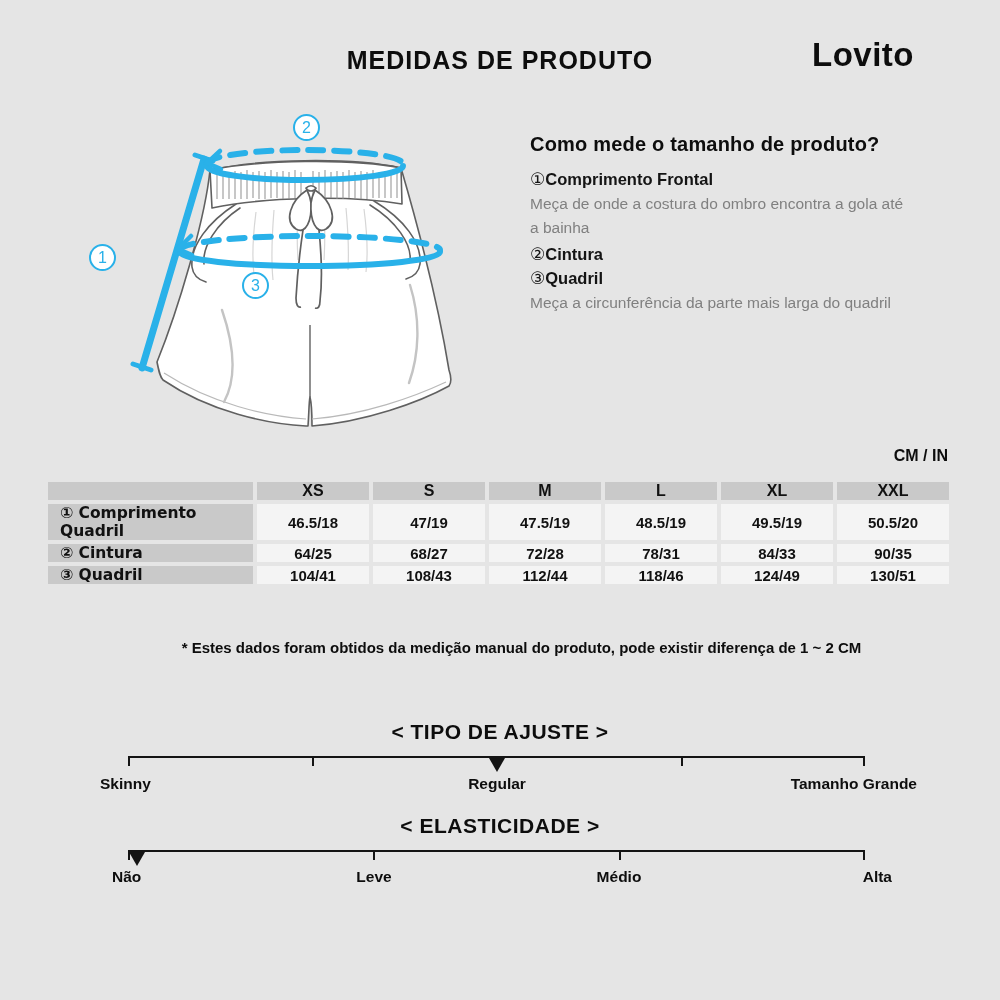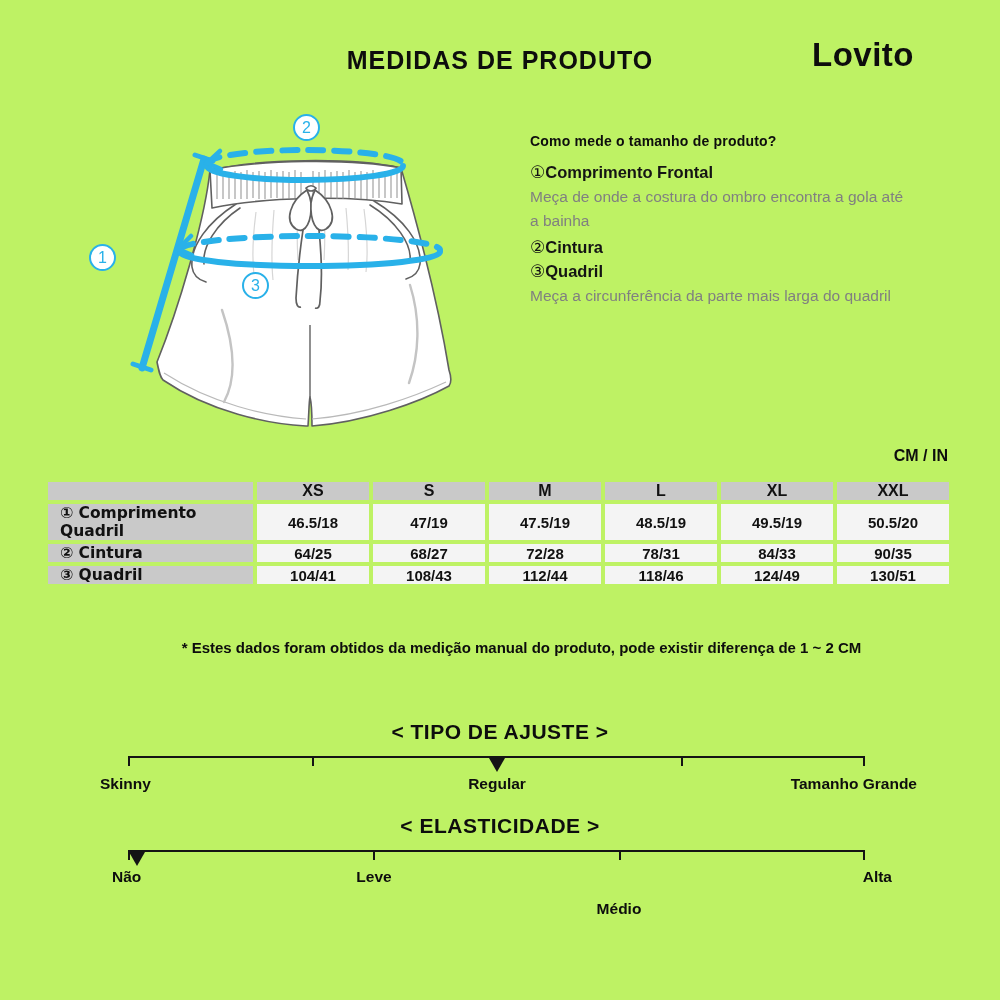--- a/index.html
+++ b/index.html
@@ -1,18 +1,18 @@
 <!DOCTYPE html>
 <html><head>
 <meta charset="utf-8">
 <style>
   * { margin:0; padding:0; box-sizing:border-box; }
   html,body { background:#ffffff; }
   .page {
-    position:relative; width:1000px; height:1000px; background:#bef264;
+    position:relative; width:1000px; height:1000px; background:#e5e5e5;
     font-family:"Liberation Sans","DejaVu Sans",sans-serif; color:#111;
     overflow:hidden;
   }
   
   .main-title {
     position:absolute; left:0; right:0; top:46px; text-align:center;
     font-size:25px; font-weight:800; letter-spacing:1px; color:#0d0d0d;
   }
   .brand {
     position:absolute; left:812px; top:36px;
@@ -24,21 +24,21 @@
   .circ-marker {
     position:absolute; width:27px; height:27px; border-radius:50%;
     border:2px solid #29b1e9; color:#29b1e9; background:#fff;
     font-size:16px; font-weight:400; text-align:center; line-height:23px;
   }
   .m1 { left:29px;  top:144px; }
   .m2 { left:233px; top:14px; }
   .m3 { left:182px; top:172px; }
   
   .instructions { position:absolute; left:530px; top:133px; width:378px; }
-  .ins-heading { font-size:14px; font-weight:800; letter-spacing:0.2px; color:#0d0d0d; margin-bottom:13px; }
+  .ins-heading { font-size:20px; font-weight:800; letter-spacing:0.2px; color:#0d0d0d; margin-bottom:13px; }
   .ins-item { margin-bottom:3px; }
   .ins-title { font-size:16.5px; font-weight:700; color:#141414; margin:4px 0 3px 0; }
   .ins-num { font-weight:400; font-size:17px; font-family:"DejaVu Sans",sans-serif; }
   .ins-desc { font-size:15.5px; line-height:24px; color:#808080; font-weight:400; }
   
   .unit-label { position:absolute; right:52px; top:447px; font-size:16px; font-weight:800; color:#0d0d0d; }
   table.size-table { position:absolute; left:44px; top:478px; border-collapse:separate; border-spacing:4px; }
   .size-table th, .size-table td { height:16px; vertical-align:middle; }
   .size-table th { background:#c9c9c9; font-size:16px; font-weight:700; width:112px; text-align:center; }
   .size-table th.corner { width:205px; }
@@ -203,16 +203,16 @@
   <div class="scale-title t-ela">&lt; ELASTICIDADE &gt;</div>
   <div class="scale-line l-ela">
     <div class="tick" style="left:0;"></div>
     <div class="tick" style="left:33.3%;"></div>
     <div class="tick" style="left:66.6%;"></div>
     <div class="tick" style="left:calc(100% - 2px);"></div>
     <div class="tri" style="left:9px;"></div>
   </div>
   <div class="scale-label" style="left:112px; top:868px;">Não</div>
   <div class="scale-label lbl-c" style="left:374px; top:868px;">Leve</div>
-  <div class="scale-label lbl-c" style="left:619px; top:868px;margin-top:32px;">Médio</div>
+  <div class="scale-label lbl-c" style="left:619px; top:868px;">Médio</div>
   <div class="scale-label" style="right:108px; top:868px;">Alta</div>
 
 </div>
 
 </body></html>

